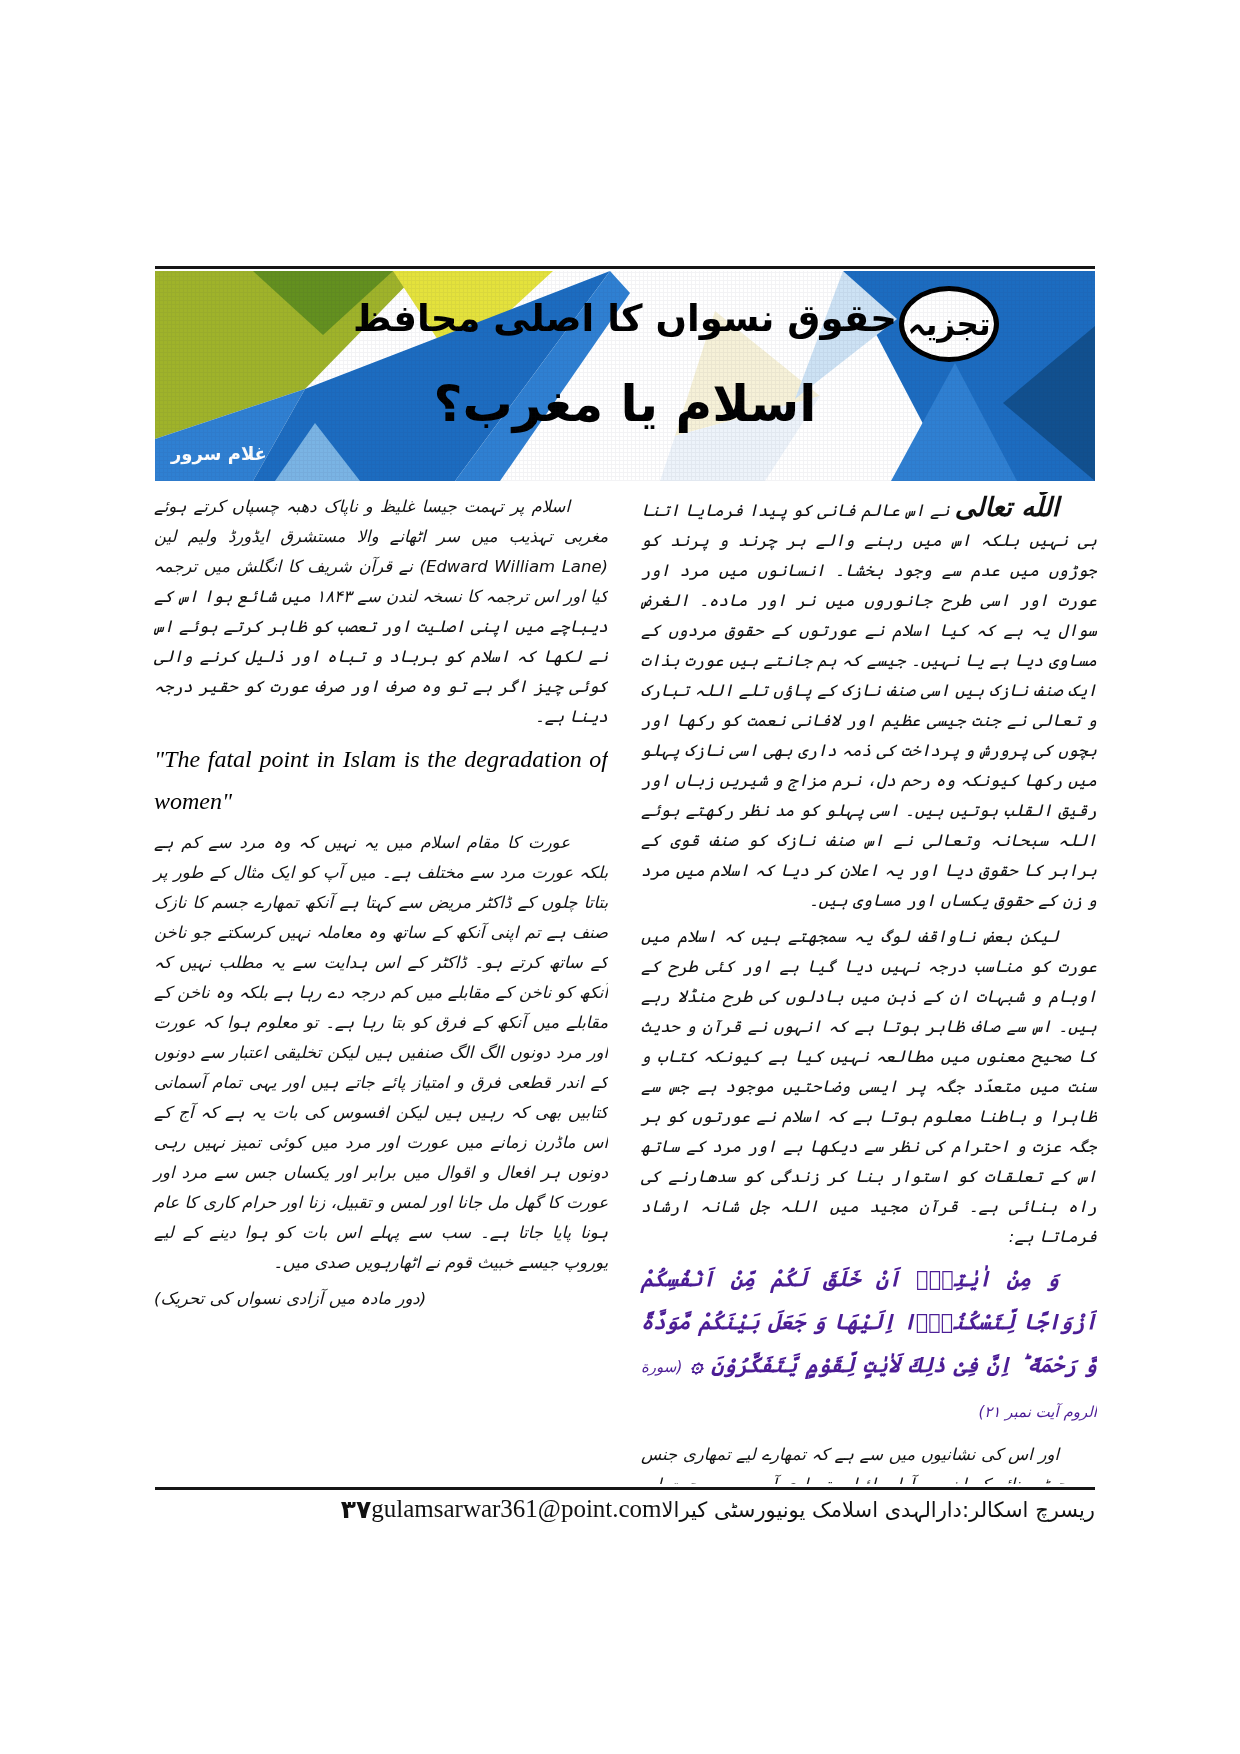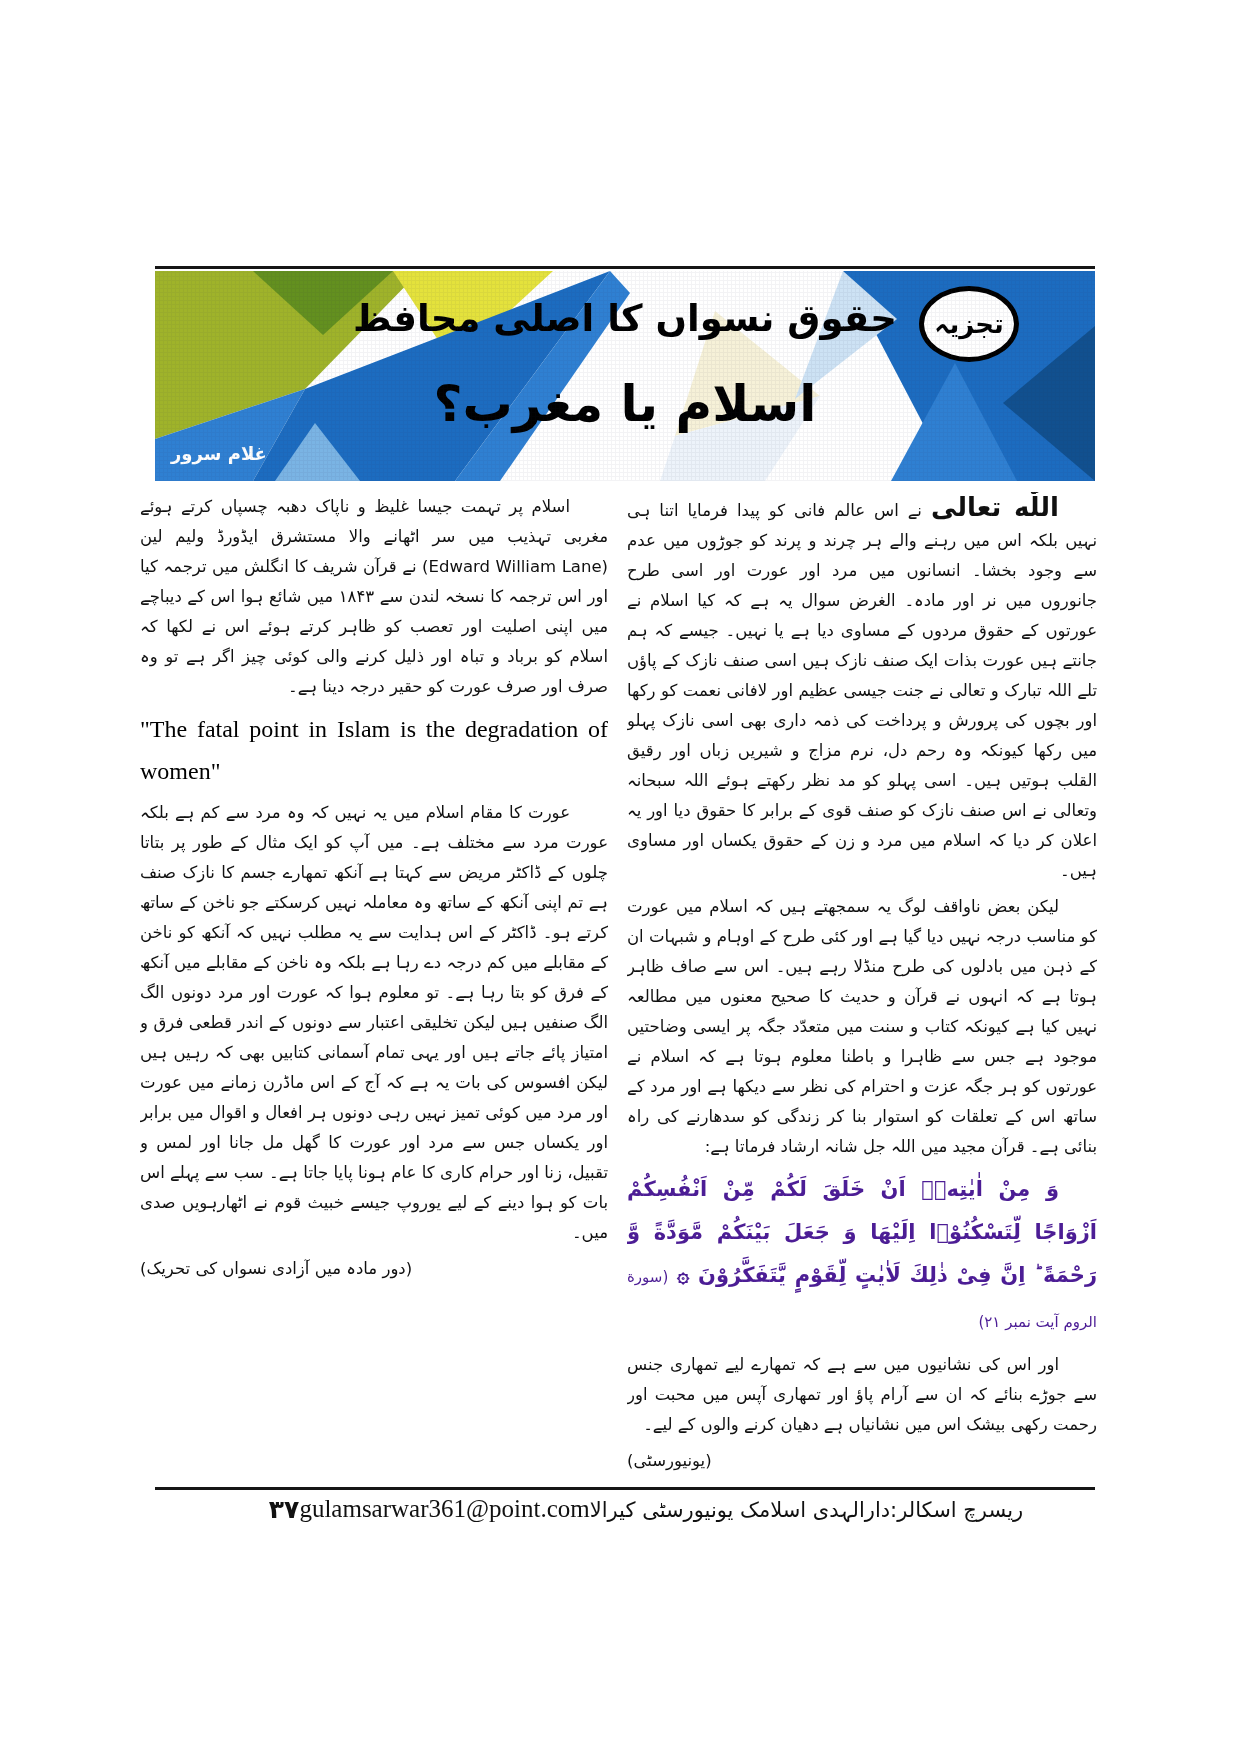--- a/index.html
+++ b/index.html
@@ -23,57 +23,57 @@
   }
   .banner-title1{
     position:absolute;left:190px;top:26px;width:560px;text-align:center;
     font-size:37px;font-weight:bold;color:#000;direction:rtl;letter-spacing:0.5px;
   }
   .banner-title2{
     position:absolute;left:190px;top:104px;width:560px;text-align:center;
     font-size:50px;font-weight:bold;color:#000;direction:rtl;
   }
   .badge{
-    position:absolute;left:764px;top:15px;width:90px;height:66px;
+    position:absolute;left:744px;top:15px;width:90px;height:66px;
     background:#fff;border:5px solid #000;border-radius:50%;
     display:flex;align-items:center;justify-content:center;
-    font-size:26px;font-weight:bold;color:#000;direction:rtl;
+    font-size:31px;font-weight:bold;color:#000;direction:rtl;
   }
   .author{
     position:absolute;left:16px;top:172px;
     color:#fff;font-weight:bold;font-size:18px;direction:rtl;
   }
 
   
   .col{
     position:absolute;top:492px;height:992px;overflow:hidden;
     direction:rtl;text-align:justify;
     font-size:16.5px;line-height:30px;color:#101010;
   }
   .col-left{left:140px;width:468px;}
   .col-right{left:627px;width:470px;}
-  .col p{margin:0 0 6px 0;text-indent:38px;}
+  .col p{margin:0 0 6px 14px;text-indent:38px;font-style:italic;}
   .col p.no-indent{text-indent:0;}
   .lead-word{font-weight:bold;font-size:26px;letter-spacing:1px;}
   .quote-en{
     direction:ltr;text-align:justify;text-indent:45px;
     font-family:"Liberation Serif","DejaVu Serif",serif;
     font-size:24px;line-height:42px;margin:10px 0 8px 0;color:#000;
   }
   .verse{
     font-size:21px;line-height:43px;font-weight:bold;color:#4c1d95;
     text-indent:24px;margin:6px 0 6px 0;
   }
   .verse-ref{font-weight:normal;font-size:15px;}
   .attribution{text-align:left;text-indent:0 !important;margin-top:2px !important;}
 
   
   .footer{
     position:absolute;left:155px;top:1495px;width:940px;
-    display:flex;justify-content:center;align-items:flex-start;
+    display:flex;justify-content:flex-end;align-items:flex-start;
   }
   .page-number{font-size:25px;font-weight:bold;padding-left:42px;direction:rtl;}
   .footer-contact{direction:rtl;font-size:21px;white-space:nowrap;}
   .footer-email{
     direction:ltr;unicode-bidi:embed;
     font-family:"Liberation Serif","DejaVu Serif",serif;font-size:25px;
   }
 </style>
 </head>
 <body>

